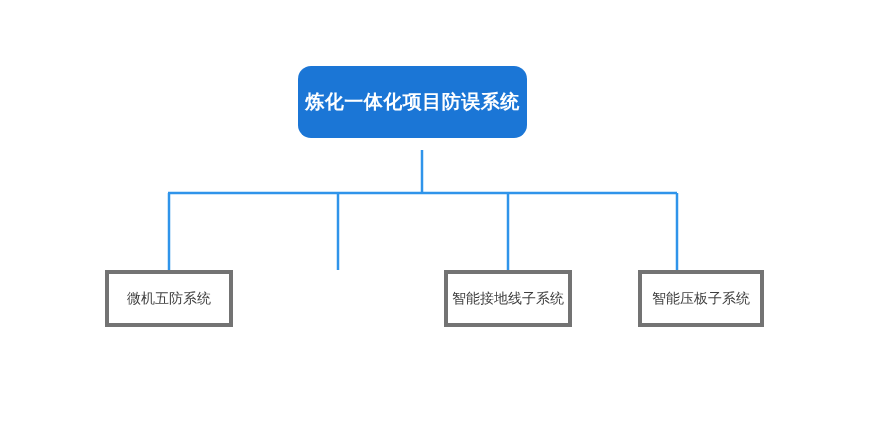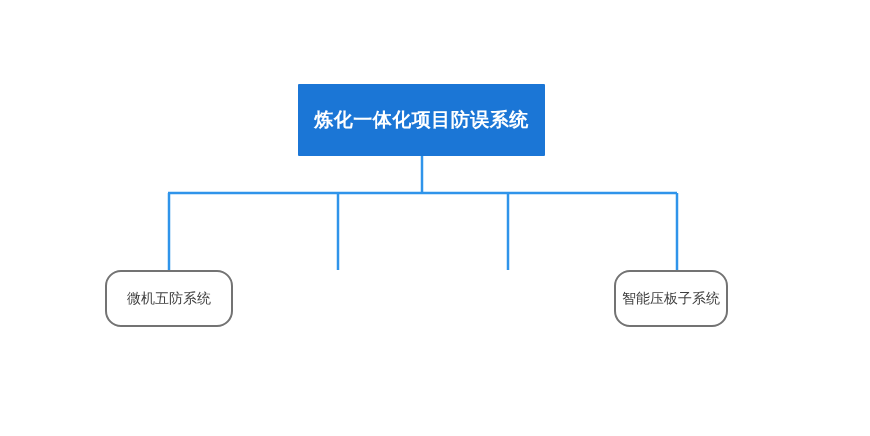--- a/index.html
+++ b/index.html
@@ -29,50 +29,50 @@
   .node {
     position: absolute;
     box-sizing: border-box;
     display: flex;
     align-items: center;
     justify-content: center;
     text-align: center;
   }
   .node-root {
     left: 298px;
-    top: 84px;
-    width: 247px;
+    top: 66px;
+    width: 229px;
     height: 72px;
     background: #1b76d6;
-    border-radius: 1px;
+    border-radius: 13px;
   }
   .node-root .node-label {
     color: #ffffff;
     font-size: 19px;
     font-weight: bold;
     letter-spacing: 0.5px;
     line-height: 1.2;
   }
   .node-child {
     top: 270px;
     height: 57px;
     background: #ffffff;
-    border: 2px solid #737373;
-    border-radius: 16px;
+    border: 4px solid #737373;
+    border-radius: 0;
   }
   .node-child .node-label {
     color: #3f3f3f;
     font-size: 14px;
     font-weight: normal;
     line-height: 1.2;
   }
   .child-0 { left: 105px; width: 128px; }
   .child-1 { left: 275px; width: 126px; }
   .child-2 { left: 444px; width: 128px; }
-  .child-3 { left: 614px; width: 114px; align-items: center; }
+  .child-3 { left: 638px; width: 126px; align-items: center; }
 </style>
 </head>
 <body>
 
 <div id="diagram-canvas">
 
   <svg id="connector-layer" viewBox="0 0 870 436" width="870" height="436" xmlns="http://www.w3.org/2000/svg">
     <g fill="none" stroke="#2f94ea" stroke-width="2.5" stroke-linecap="butt">
       <line x1="422" y1="150" x2="422" y2="193"></line>
       <line x1="168" y1="193" x2="677" y2="193"></line>
@@ -85,18 +85,21 @@
 
   <div class="node node-root">
     <span class="node-label">炼化一体化项目防误系统</span>
   </div>
 
   <div class="node node-child child-0">
     <span class="node-label">微机五防系统</span>
   </div>
 
 
+  <div class="node node-child child-2">
+    <span class="node-label">智能接地线子系统</span>
+  </div>
 
   <div class="node node-child child-3">
     <span class="node-label">智能压板子系统</span>
   </div>
 
 </div>
 
 </body></html>

